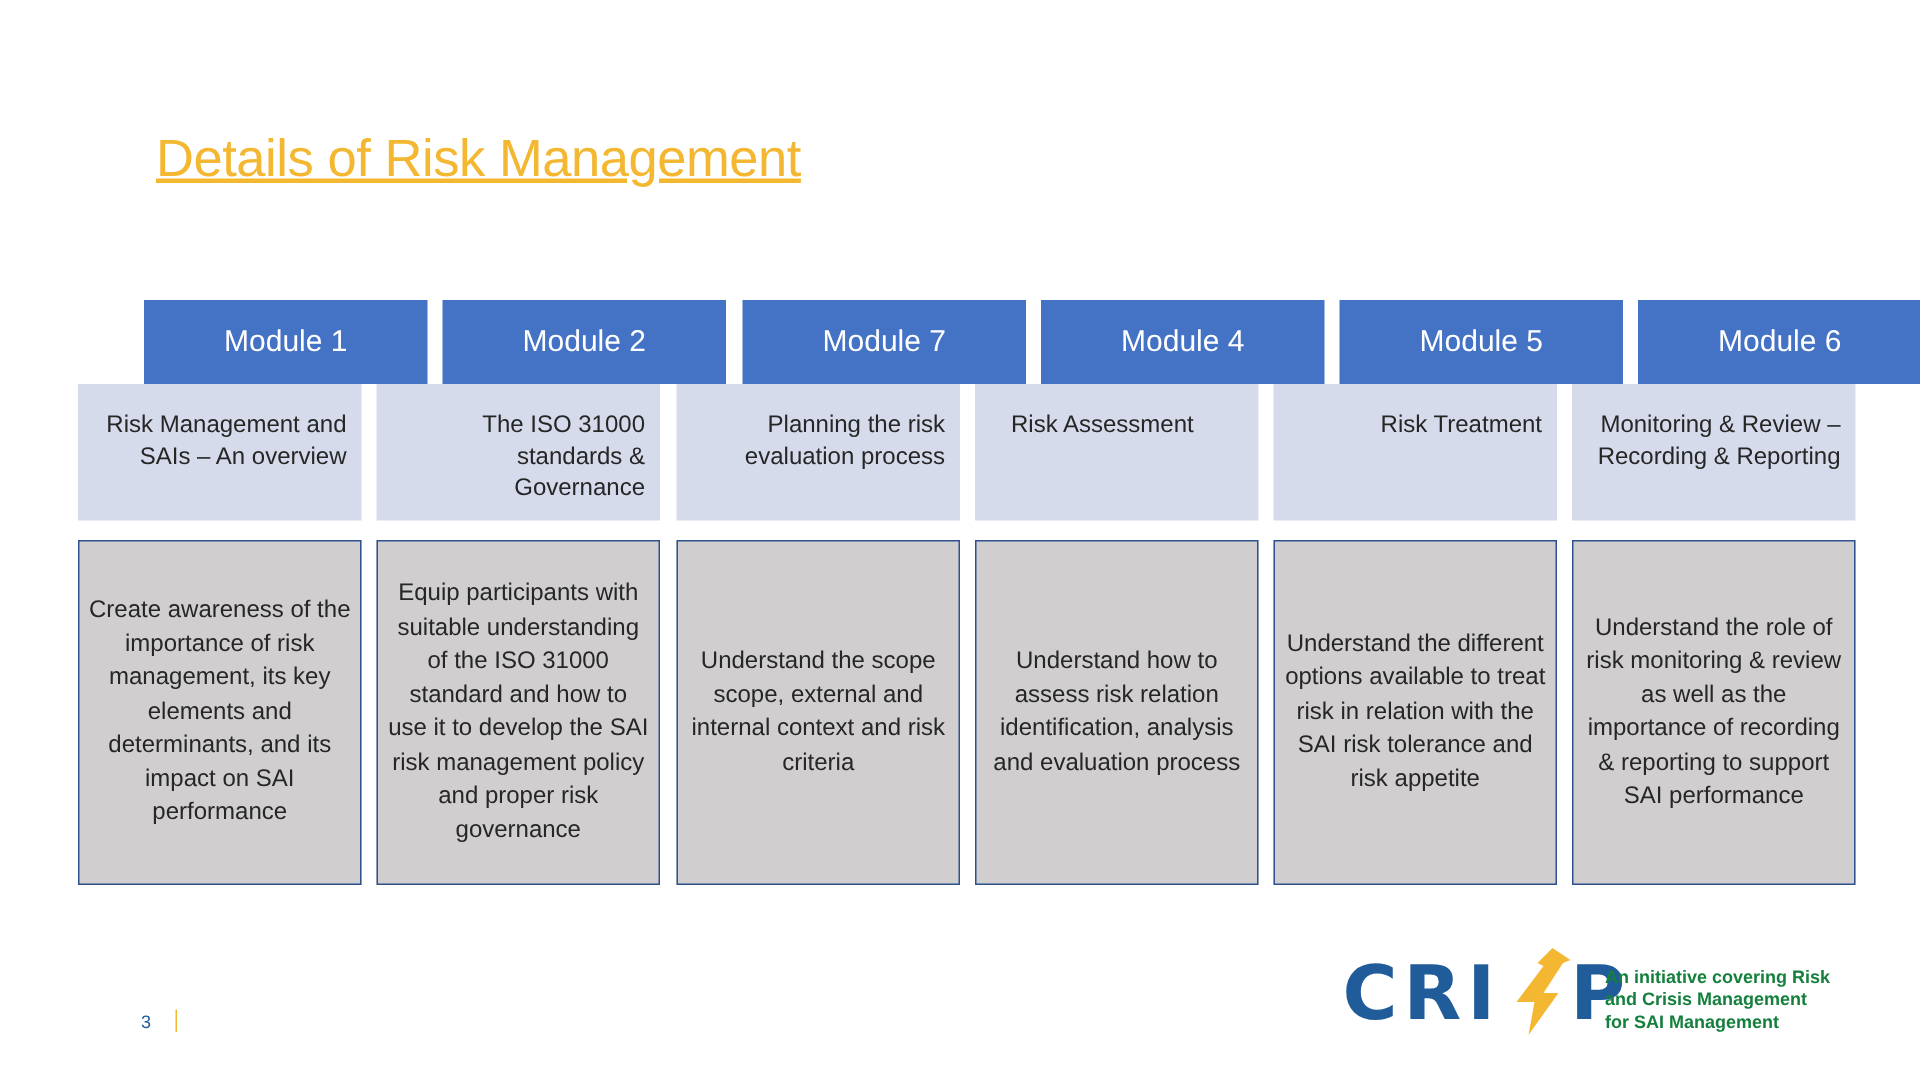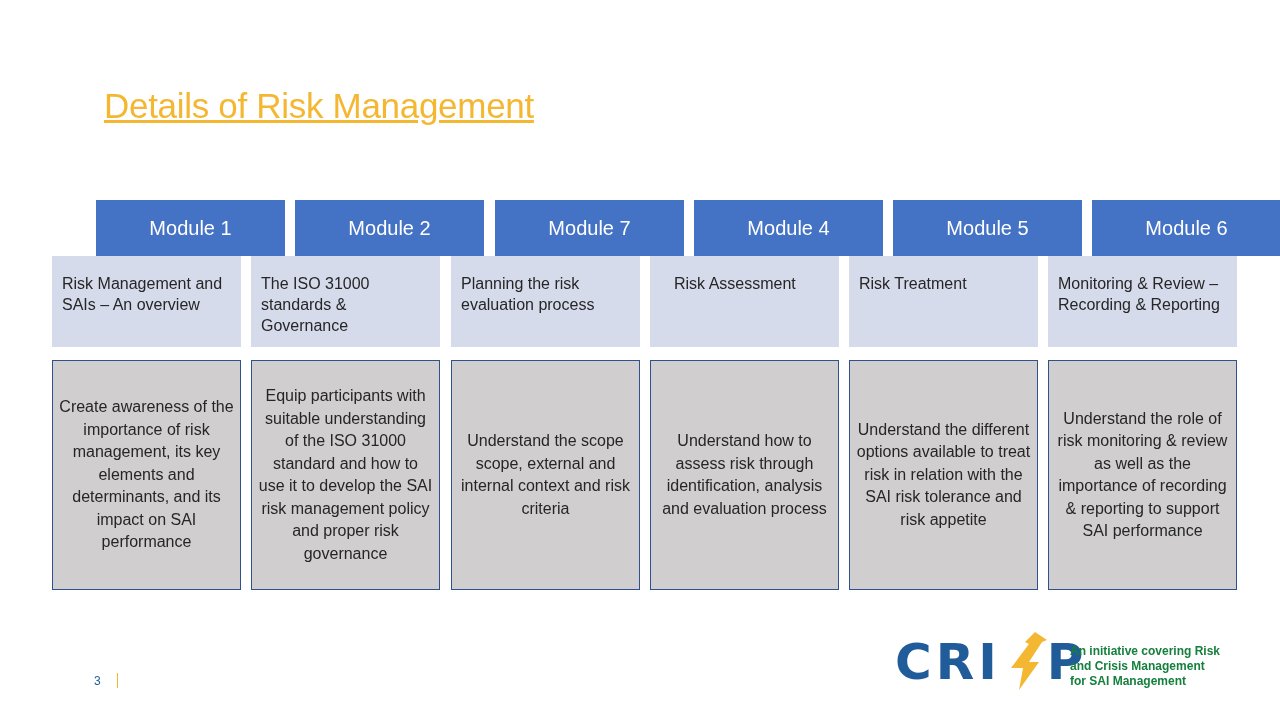--- a/index.html
+++ b/index.html
@@ -18,21 +18,21 @@
     .head {
       position: absolute; left: 0; top: 200px; width: 189px; height: 56px;
       background: #4472C4; color: #ffffff;
       display: flex; align-items: center; justify-content: center;
       font-size: 20px;
       margin-left: 44px;
     }
     .sub {
       position: absolute; left: 0; top: 256px; width: 189px; height: 91px;
       background: #D6DBEC; color: #262626;
-      font-size: 16px; line-height: 21px; text-align: left;
+      font-size: 16px; line-height: 21px; text-align: right;
       box-sizing: border-box; padding: 17px 10px 0 10px;
     }
     .sub.left { text-align: left; padding-left: 24px; }
     .desc {
       position: absolute; left: 0; top: 360px; width: 189px; height: 230px;
       background: #D0CECE; border: 1.5px solid #2F528F; box-sizing: border-box;
       color: #262626; font-size: 16px; line-height: 22.5px; text-align: center;
       display: flex; align-items: center; justify-content: center;
       padding: 0 6px;
     }
@@ -82,21 +82,21 @@
   <div class="sub">Planning the risk evaluation process</div>
   <div class="desc">
       <span>Understand  the scope scope, external and internal context and risk criteria</span>
     </div>
 </div>
 
 <div class="col" style="left:650px;">
   <div class="head">Module 4</div>
   <div class="sub left">Risk Assessment</div>
   <div class="desc">
-      <span>Understand how to assess risk through identification, analysis and evaluation process</span>
+      <span>Understand how to assess risk relation identification, analysis and evaluation process</span>
     </div>
 </div>
 
 <div class="col" style="left:849px;">
   <div class="head">Module 5</div>
   <div class="sub">Risk Treatment</div>
   <div class="desc">
       <span>Understand the different options available to treat risk in relation with the SAI risk tolerance and risk appetite</span>
     </div>
 </div>

